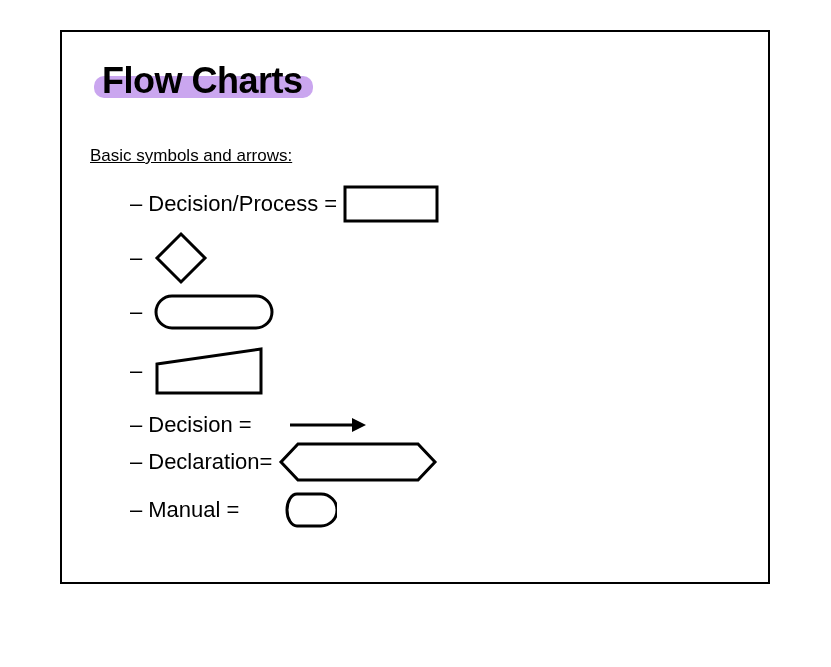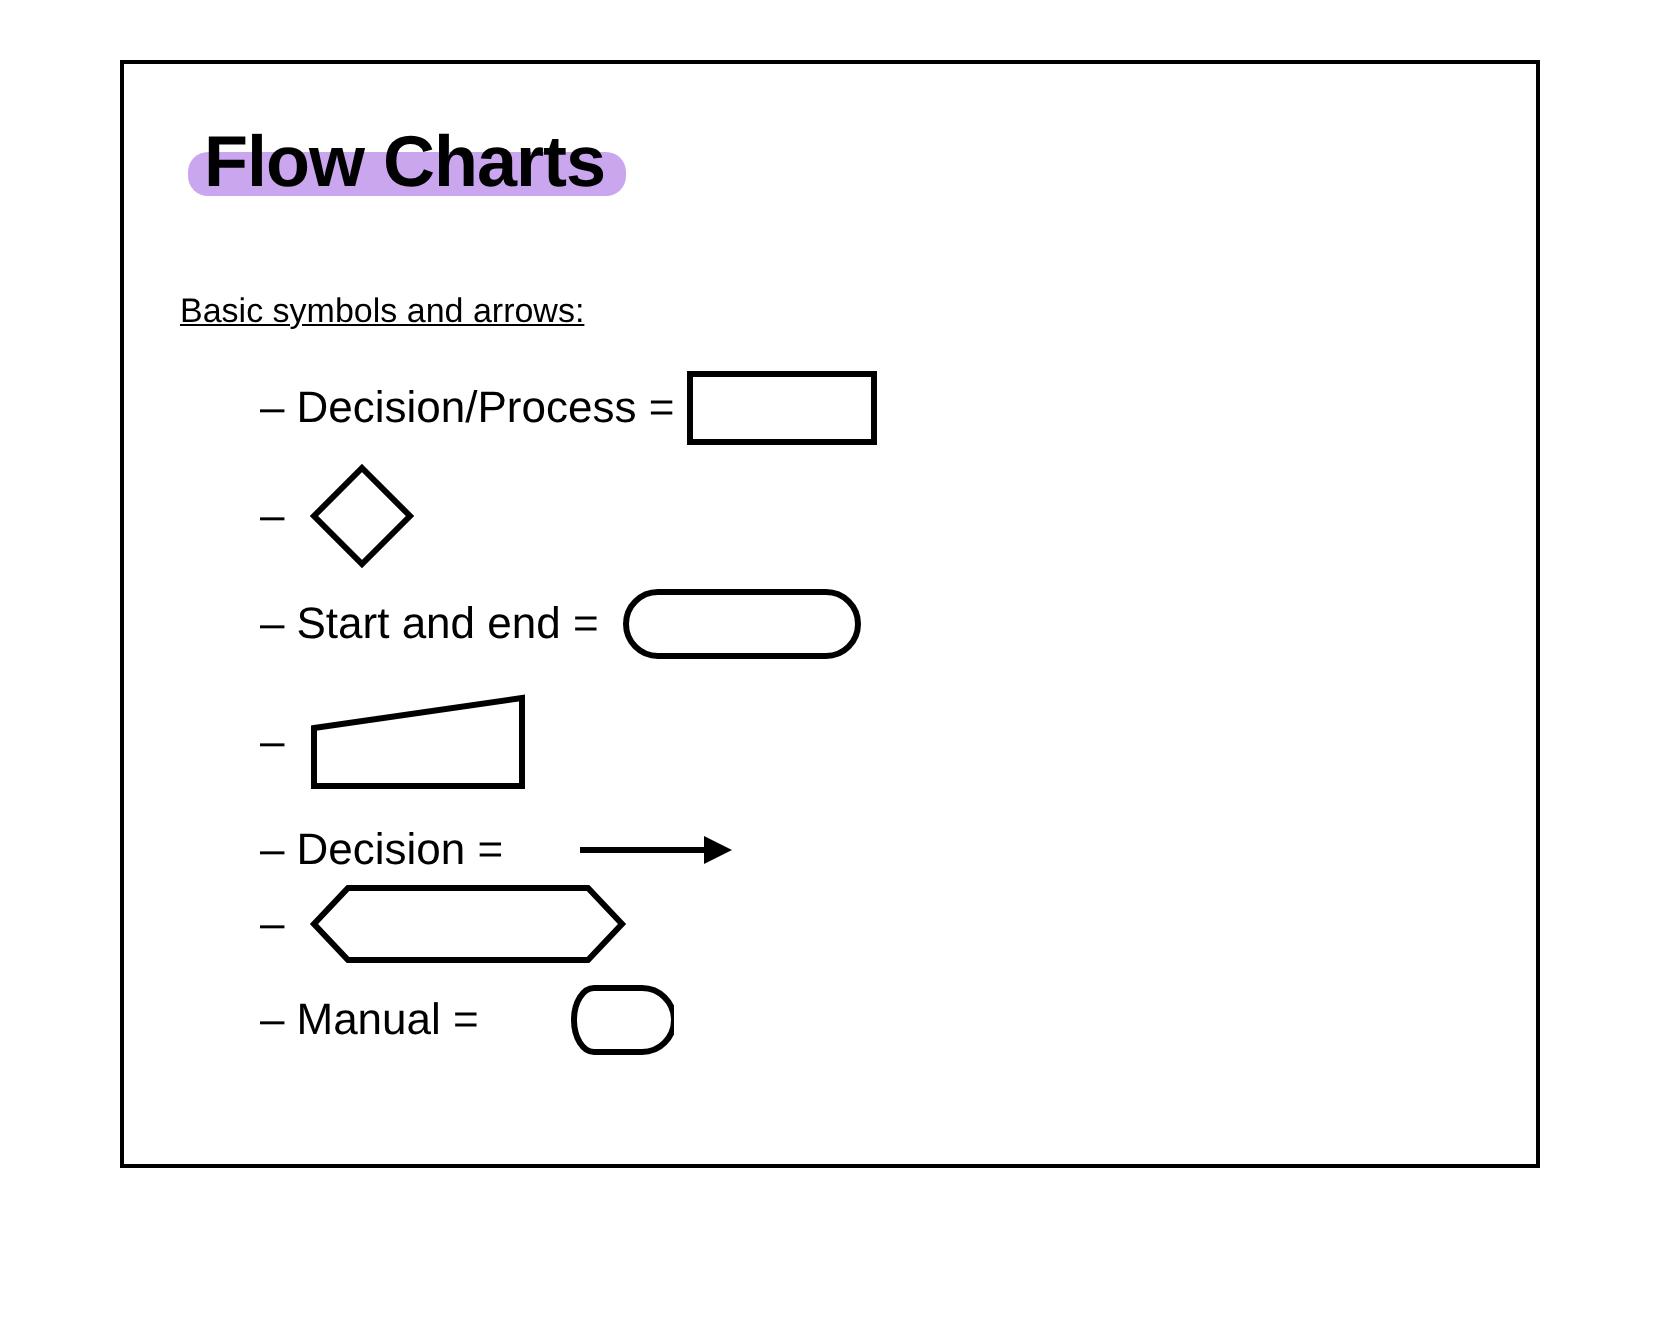--- a/index.html
+++ b/index.html
@@ -107,21 +107,20 @@
         <span class="dash">–</span>
         <span class="sym">
           <svg width="54" height="54">
               <polygon points="27,3 51,27 27,51 3,27" fill="none" stroke="#000" stroke-width="3"></polygon>
             </svg>
         </span>
       </div>
 
       <div class="row">
         <span class="dash">–</span>
-        <span class="label">Start and end = </span>
         <span class="sym">
           <svg width="120" height="36">
               <rect x="2" y="2" width="116" height="32" rx="16" ry="16" fill="none" stroke="#000" stroke-width="3"></rect>
             </svg>
         </span>
       </div>
 
       <div class="row" style="height:50px;">
         <span class="dash">–</span>
         <span class="sym">
@@ -137,20 +136,21 @@
         <span class="sym" style="margin-left:30px;">
           <svg width="80" height="20">
             <line x1="2" y1="10" x2="66" y2="10" stroke="#000" stroke-width="3"></line>
             <polygon points="64,3 78,10 64,17" fill="#000"></polygon>
           </svg>
         </span>
       </div>
 
       <div class="row">
         <span class="dash">–</span>
+        <span class="label">Declaration=</span>
         <span class="sym">
           <svg width="160" height="42">
               <polygon points="20,3 140,3 157,21 140,39 20,39 3,21" fill="none" stroke="#000" stroke-width="3"></polygon>
             </svg>
         </span>
       </div>
 
       <div class="row" style="margin-top:-6px;">
         <span class="dash">–</span>
         <span class="label">Manual = </span>

